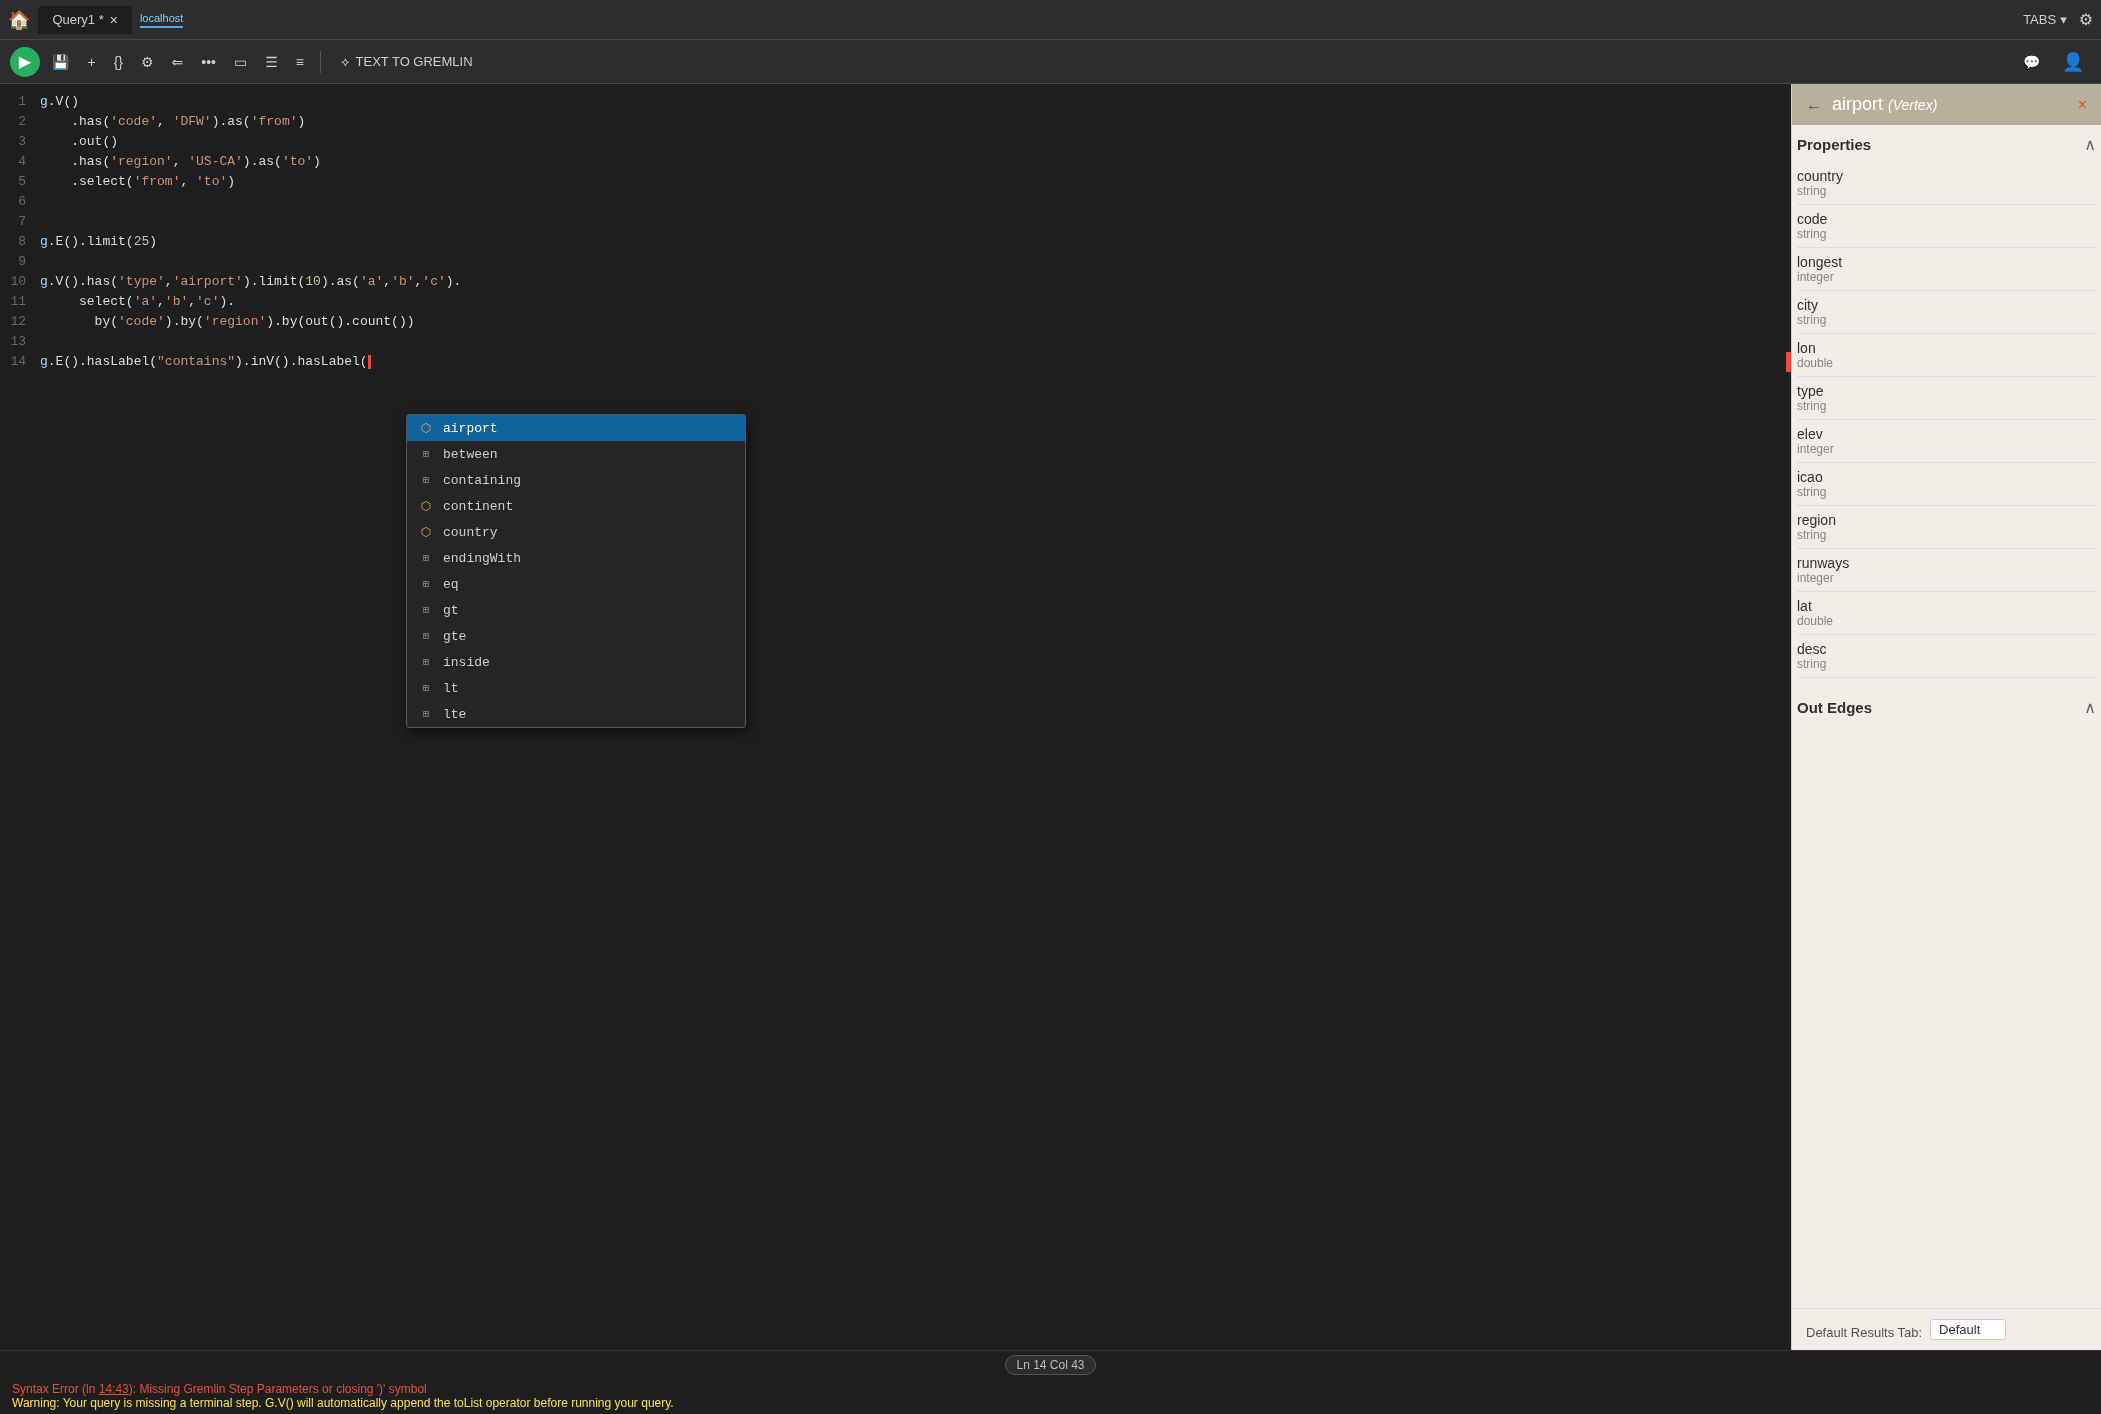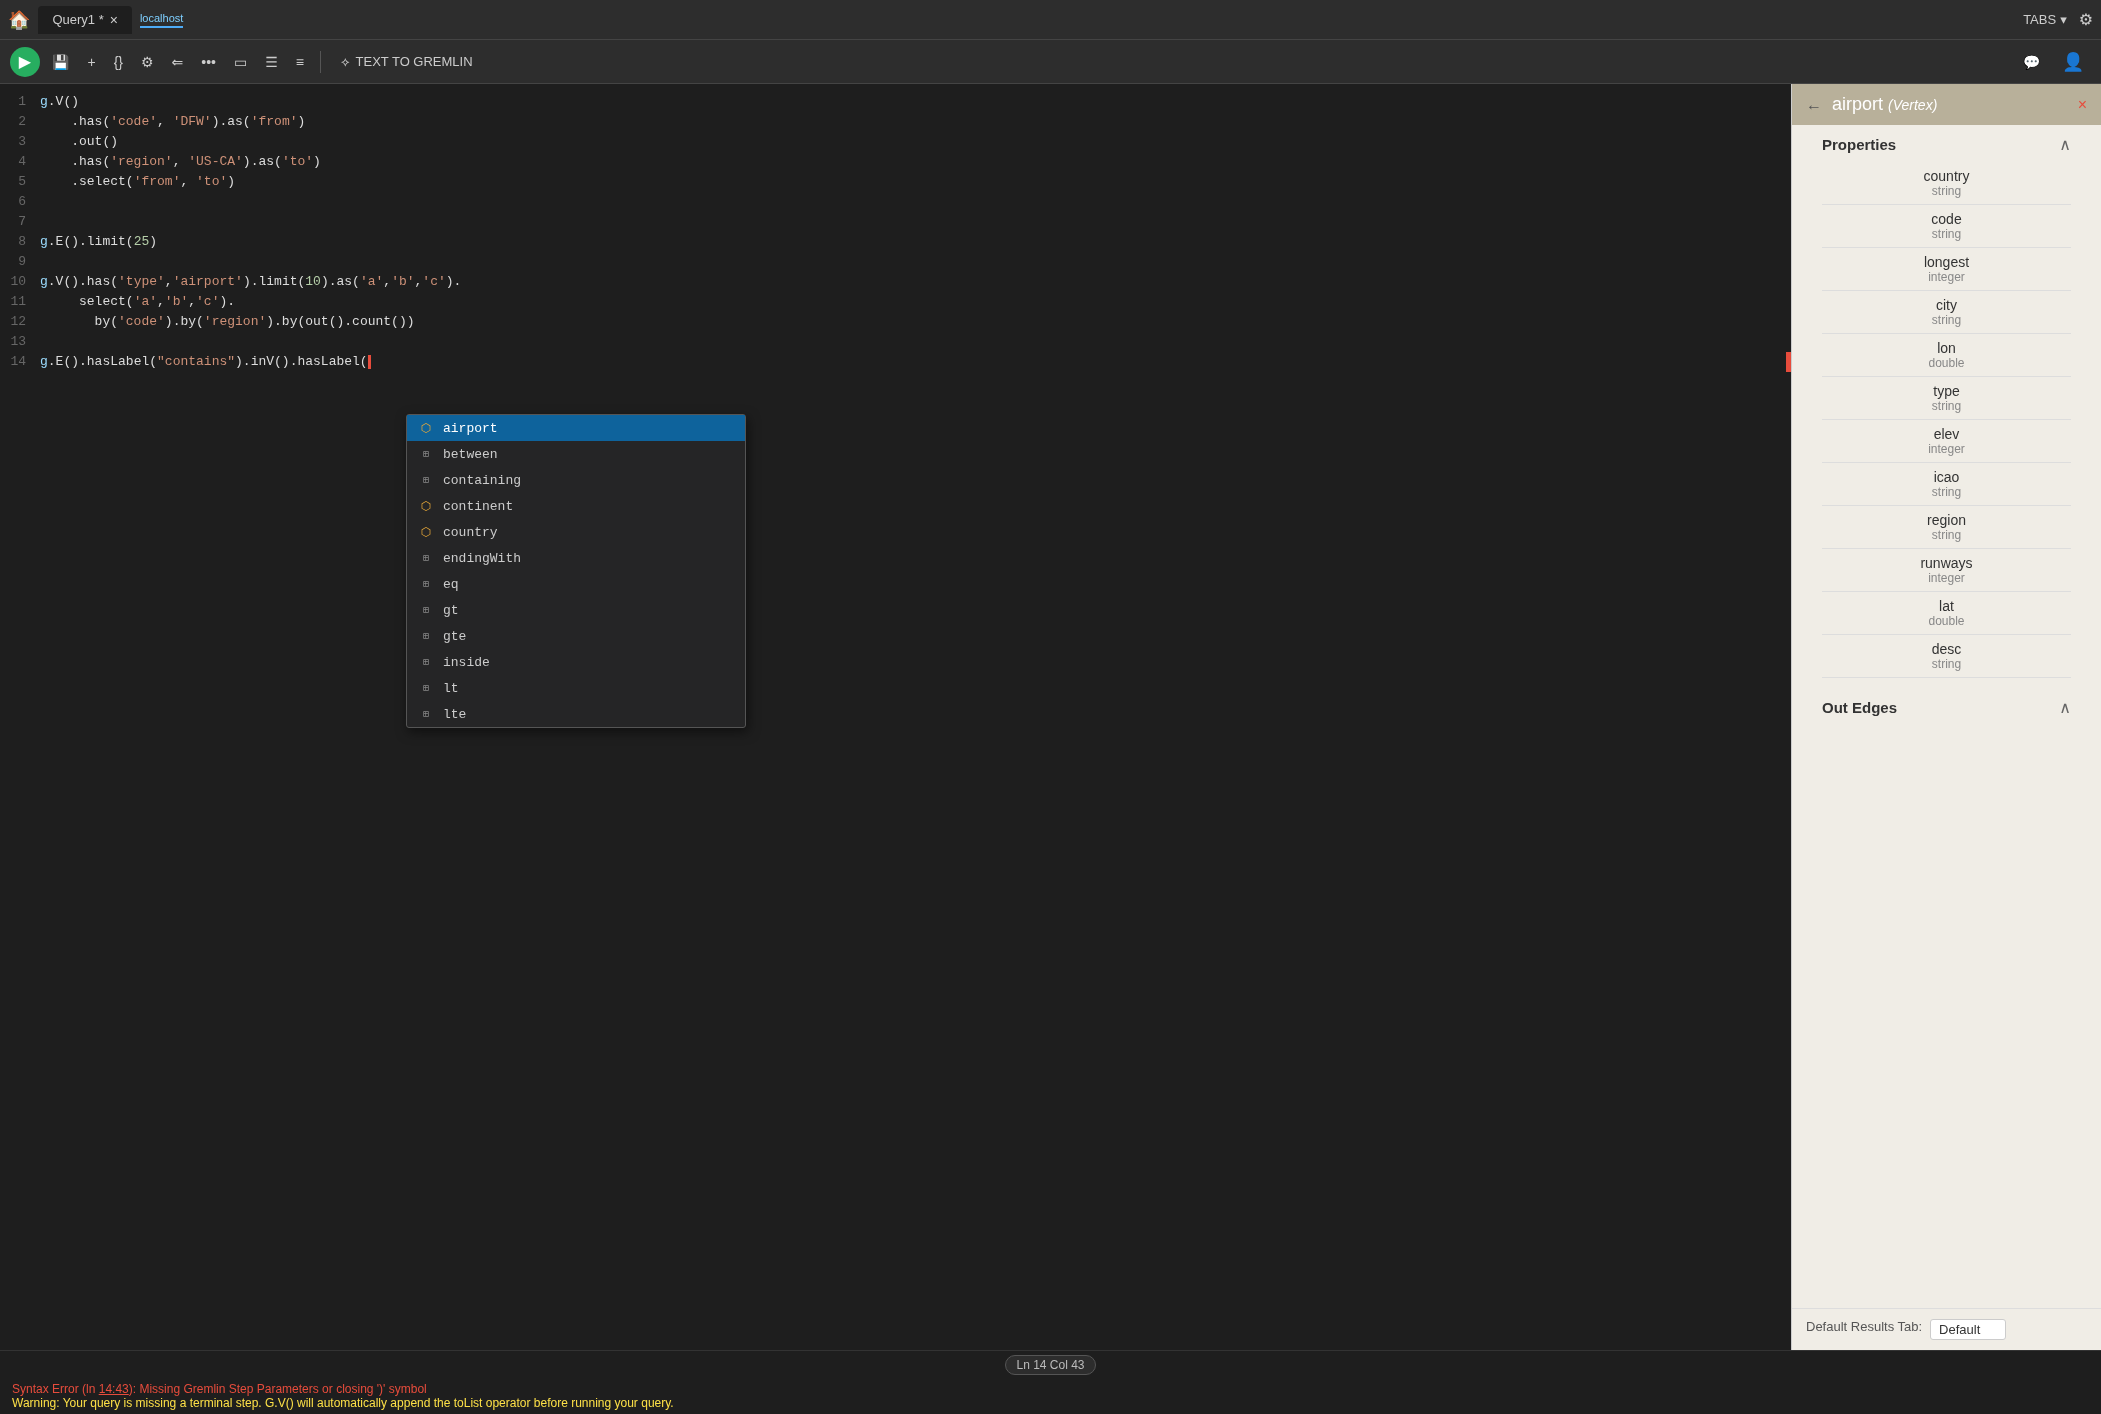--- a/index.html
+++ b/index.html
@@ -44,21 +44,21 @@
     .ac-icon-vertex { color: #e8a838; }
     .ac-icon-predicate { color: #888; font-size: 10px; }
 
     
     .right-panel { width: 310px; background: #f0ede6; color: #333; display: flex; flex-direction: column; border-left: 1px solid #ccc; overflow-y: auto; }
     .panel-header { background: #b8b09a; display: flex; align-items: center; justify-content: space-between; padding: 10px 14px; }
     .panel-header-left { display: flex; align-items: center; gap: 10px; }
     .panel-back { color: #555; cursor: pointer; font-size: 16px; }
     .panel-close { color: #e74c3c; cursor: pointer; font-size: 16px; }
     .panel-title { font-size: 18px; color: #fff; }
-    .panel-section { padding: 10px 30px; text-align: center; }
+    .panel-section { padding: 10px 5px; }
     .panel-section-header { display: flex; align-items: center; justify-content: space-between; margin-bottom: 8px; cursor: pointer; }
     .panel-section-title { font-size: 15px; font-weight: 600; color: #333; }
     .panel-section-toggle { color: #666; font-size: 16px; }
     .prop-item { padding: 6px 0; border-bottom: 1px solid #ddd; }
     .prop-name { font-size: 14px; color: #333; font-weight: 500; }
     .prop-type { font-size: 12px; color: #888; }
 
     
     .status-bar { background: #1e1e1e; border-top: 1px solid #333; padding: 4px 12px; display: flex; align-items: center; gap: 16px; height: 28px; flex-direction: column; }
     .status-item { background: #2d2d2d; border: 1px solid #555; border-radius: 10px; padding: 2px 10px; font-size: 12px; color: #bbb; }
@@ -334,21 +334,21 @@
       </div>
     </div>
 
     <div class="panel-section">
       <div class="panel-section-header">
         <span class="panel-section-title">Out Edges</span>
         <span class="panel-section-toggle">∧</span>
       </div>
     </div>
 
-    <div style="margin-top:auto; padding:10px 14px; background:#f0ede6; border-top:1px solid #ddd; display:flex; align-items:flex-start; gap:8px;">
+    <div style="margin-top:auto; padding:10px 14px; background:#f0ede6; border-top:1px solid #ddd; display:flex; align-items:flex-end; gap:8px;">
       <span style="font-size:13px;color:#555;">Default Results Tab:</span>
       <select class="default-select">
         <option>Default</option>
       </select>
     </div>
   </div>
 
 </div>
 
 <div class="status-bar">

